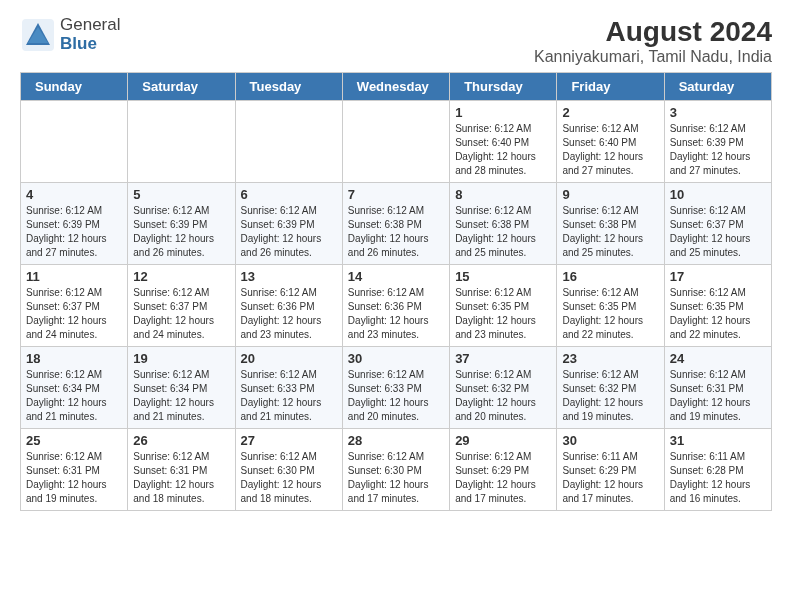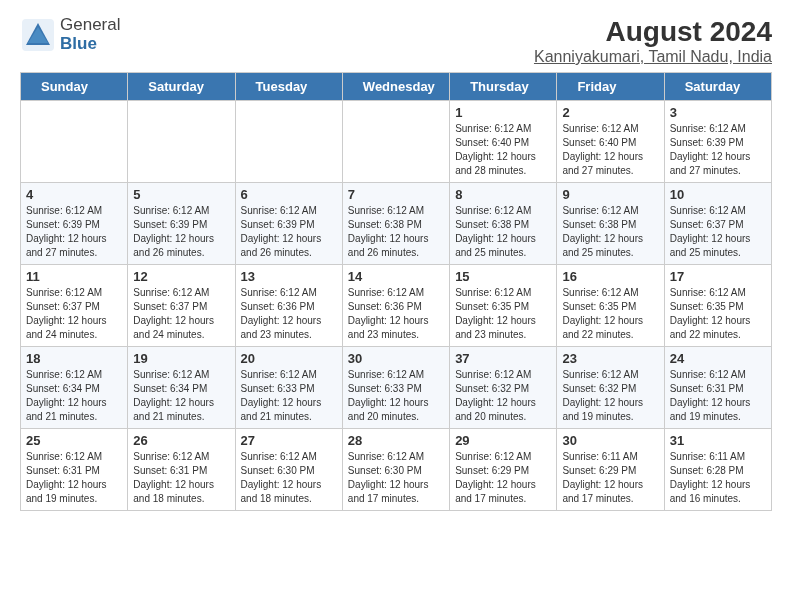--- a/index.html
+++ b/index.html
@@ -20,32 +20,31 @@
       text-align: right;
     }
     .main-title {
       font-size: 28px;
       font-weight: bold;
       color: #333;
     }
     .subtitle {
       font-size: 16px;
       color: #555;
-      text-decoration: underline;
     }
     .calendar-table {
       width: 100%;
       border-collapse: collapse;
       table-layout: fixed;
     }
     .calendar-table th {
       background-color: #3a76b0;
       color: #fff;
       text-align: left;
-      padding: 6px 20px;
+      padding: 6px 14px;
       font-size: 13px;
       border: 1px solid #ccc;
     }
     .calendar-table td {
       border: 1px solid #ccc;
       vertical-align: top;
       padding: 4px 5px;
       height: 80px;
       font-size: 11px;
       color: #333;

